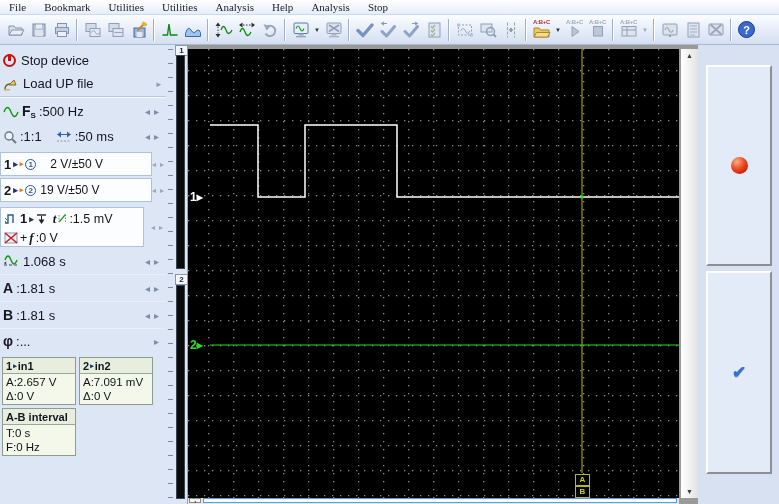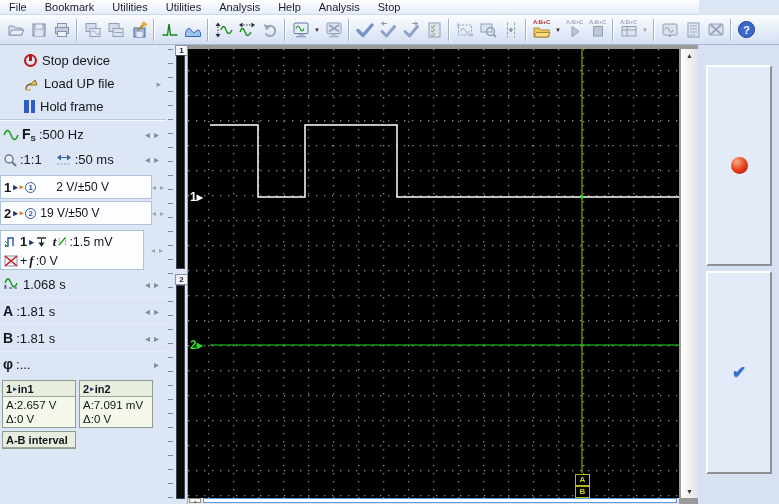--- a/index.html
+++ b/index.html
@@ -4,24 +4,24 @@
 <style>
   html,body{margin:0;padding:0;}
   body{
     width:779px;height:504px;position:relative;overflow:hidden;
     font-family:"Liberation Sans", sans-serif;
     background:#dce6f4;color:#15151f;
     -webkit-font-smoothing:antialiased;
   }
   
   .menubar{
-    position:absolute;left:0;top:0;width:699px;height:14px;
+    position:absolute;left:0;top:0;width:779px;height:14px;
     background:linear-gradient(#ffffff,#e6edf9);
     border-bottom:1px solid #cdd9ec;
-    display:flex;align-items:center;font-size:11px;color:#1c1c28;
+    display:flex;align-items:center;font-size:11px;color:#1c1c28;font-family:Liberation Serif, serif;
   }
   .menu-item{padding:0 9px;height:14px;line-height:14px;cursor:default;}
   
   .toolbar{
     position:absolute;left:0;top:15px;width:779px;height:30px;
     background:linear-gradient(#fbfdff,#d4dff2);
     border-bottom:1px solid #a9b9d2;
     display:flex;align-items:center;padding-left:4px;box-sizing:border-box;
   }
   .tbtn{width:23px;height:24px;display:flex;align-items:center;justify-content:center;flex:0 0 auto;border-radius:2px;}
@@ -29,21 +29,21 @@
   .abc-label{font-size:6px;line-height:6px;font-weight:bold;color:#b03038;letter-spacing:-0.3px;white-space:nowrap;}
   .tdrop{width:10px;height:24px;display:flex;align-items:center;justify-content:center;font-size:6px;color:#303038;flex:0 0 auto;}
   .tdrop.dis{color:#9aa6ba;}
   .tsep{width:1px;height:22px;background:#9fb0c8;border-right:1px solid #ffffff;margin:0 3px;flex:0 0 auto;}
   .tbtn svg{display:block;}
   
   .sidebar{
     position:absolute;left:0;top:45px;width:166px;height:459px;
     background:#dce6f4;font-size:12px;box-sizing:border-box;padding-top:4px;
   }
-  .act-row{display:flex;align-items:center;height:23px;padding:0 3px;gap:5px;font-size:13px;margin-left:21px;}
+  .act-row{display:flex;align-items:center;height:23px;padding:0 3px;gap:5px;font-size:13px;}
   .act-arrow{margin-left:auto;color:#8a96ac;font-size:9px;padding-right:2px;}
   .sb-sep{border-top:1px solid #bac8de;border-bottom:1px solid #f4f8ff;margin:1px 0;}
   .panel-row{display:flex;align-items:center;height:25px;padding:0 3px;gap:3px;font-size:13px;}
   .spin{margin-left:auto;display:flex;gap:4px;padding-right:4px;color:#7d8da8;font-size:10px;}
   .spin.small{font-size:8px;color:#9aa6ba;padding-right:3px;}
   .spin span{cursor:pointer;}
   .blabel{font-weight:bold;font-size:14px;}
   .sub{font-size:8px;font-weight:bold;vertical-align:-2px;}
   .chan-wrap{display:flex;align-items:center;height:26px;}
   .chan-box{flex:0 0 144px;height:22px;background:#fcfdff;border:1px solid #aec2de;display:flex;align-items:center;padding:0 3px;gap:2px;}
@@ -319,27 +319,20 @@
   <div class="act-row">
     <svg width="15" height="15">
         <path d="M2 13 Q2 8 8 8" fill="none" stroke="#7a6018" stroke-width="1.4"></path>
         <path d="M5 3 L13 3 L13 11" fill="none" stroke="#b08820" stroke-width="0"></path>
         <path d="M6 9 L11 4 L13 9 Z" fill="#e8c868" stroke="#8a6a18"></path>
         <path d="M1 13 h6 v1.5 h-6z" fill="#c8b070"></path>
       </svg>
     <span>Load UP file</span>
     <span class="act-arrow">▸</span>
   </div>
-  <div class="act-row">
-    <span class="pause">
-        <i></i>
-        <i></i>
-      </span>
-    <span>Hold frame</span>
-  </div>
 
   <div class="sb-sep"></div>
 
   <div class="panel-row">
     <svg width="16" height="12">
         <path d="M1 6 q3.5-9 7 0 t7 0" fill="none" stroke="#0e9a0e" stroke-width="1.4"></path>
       </svg>
     <span class="blabel"><span>F</span><span class="sub">S</span></span>
     <span>:500 Hz</span>
     <span class="spin">
@@ -367,21 +360,21 @@
       <span>▸</span>
     </span>
   </div>
 
   <div class="chan-wrap" style="margin-top:2px">
     <div class="chan-box">
       <span class="blabel" style="font-size:13px">1</span>
       <span class="chev">▸</span>
       <span class="chev mini">▸</span>
       <span class="circ">1</span>
-      <span style="margin-left:18px">2 V/±50 V</span>
+      <span style="margin-left:12px">2 V/±50 V</span>
     </div>
     <span class="spin small">
       <span>◂</span>
       <span>▸</span>
     </span>
   </div>
   <div class="chan-wrap">
     <div class="chan-box">
       <span class="blabel" style="font-size:13px">2</span>
       <span class="chev">▸</span>
@@ -490,20 +483,24 @@
       </div>
       <div class="meter-b">
         <div>A:7.091 mV</div>
         <div>Δ:0 V</div>
       </div>
     </div>
     <div class="meter">
       <div class="meter-h">
         <span>A-B interval</span>
       </div>
+      <div class="meter-b">
+        <div>T:0 s</div>
+        <div>F:0 Hz</div>
+      </div>
     </div>
   </div>
 </div>
 
 <div class="strip">
   <div class="ticks"></div>
   <div class="track-label" style="top:0px">1</div>
   <div class="track" style="top:10px;height:212px"></div>
   <div class="track-label" style="top:229px">2</div>
   <div class="track" style="top:240px;height:212px"></div>

